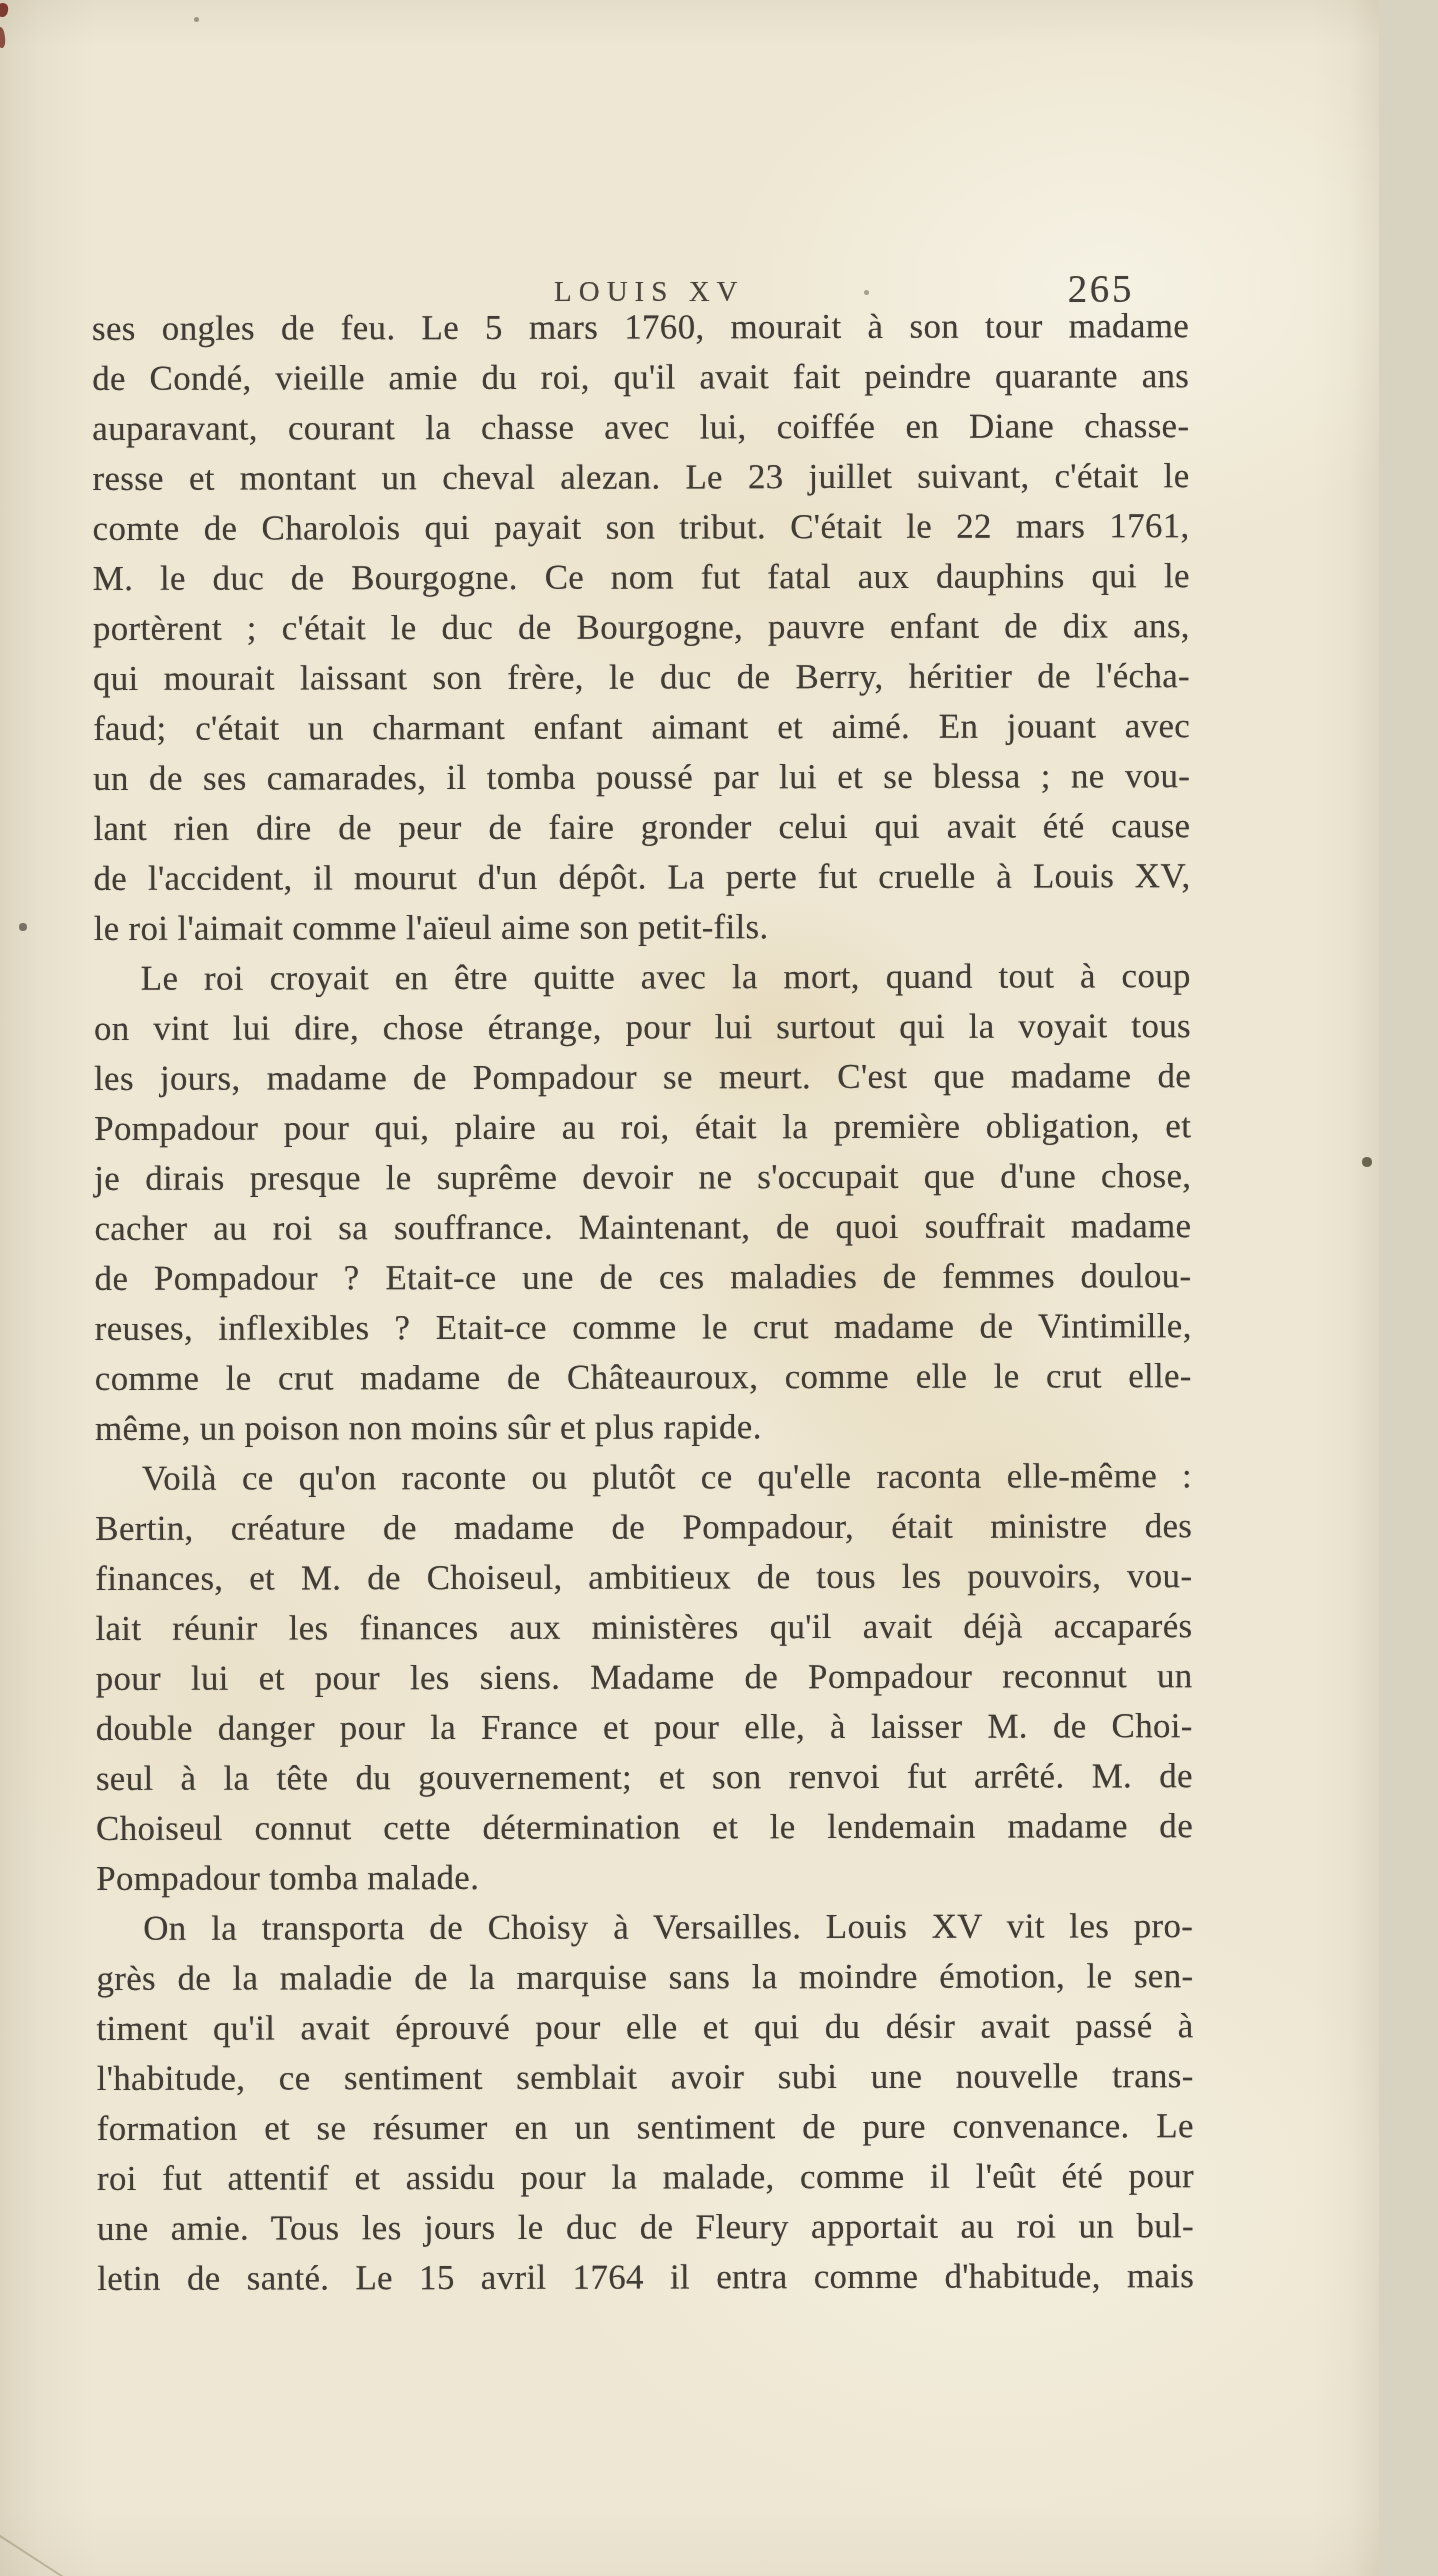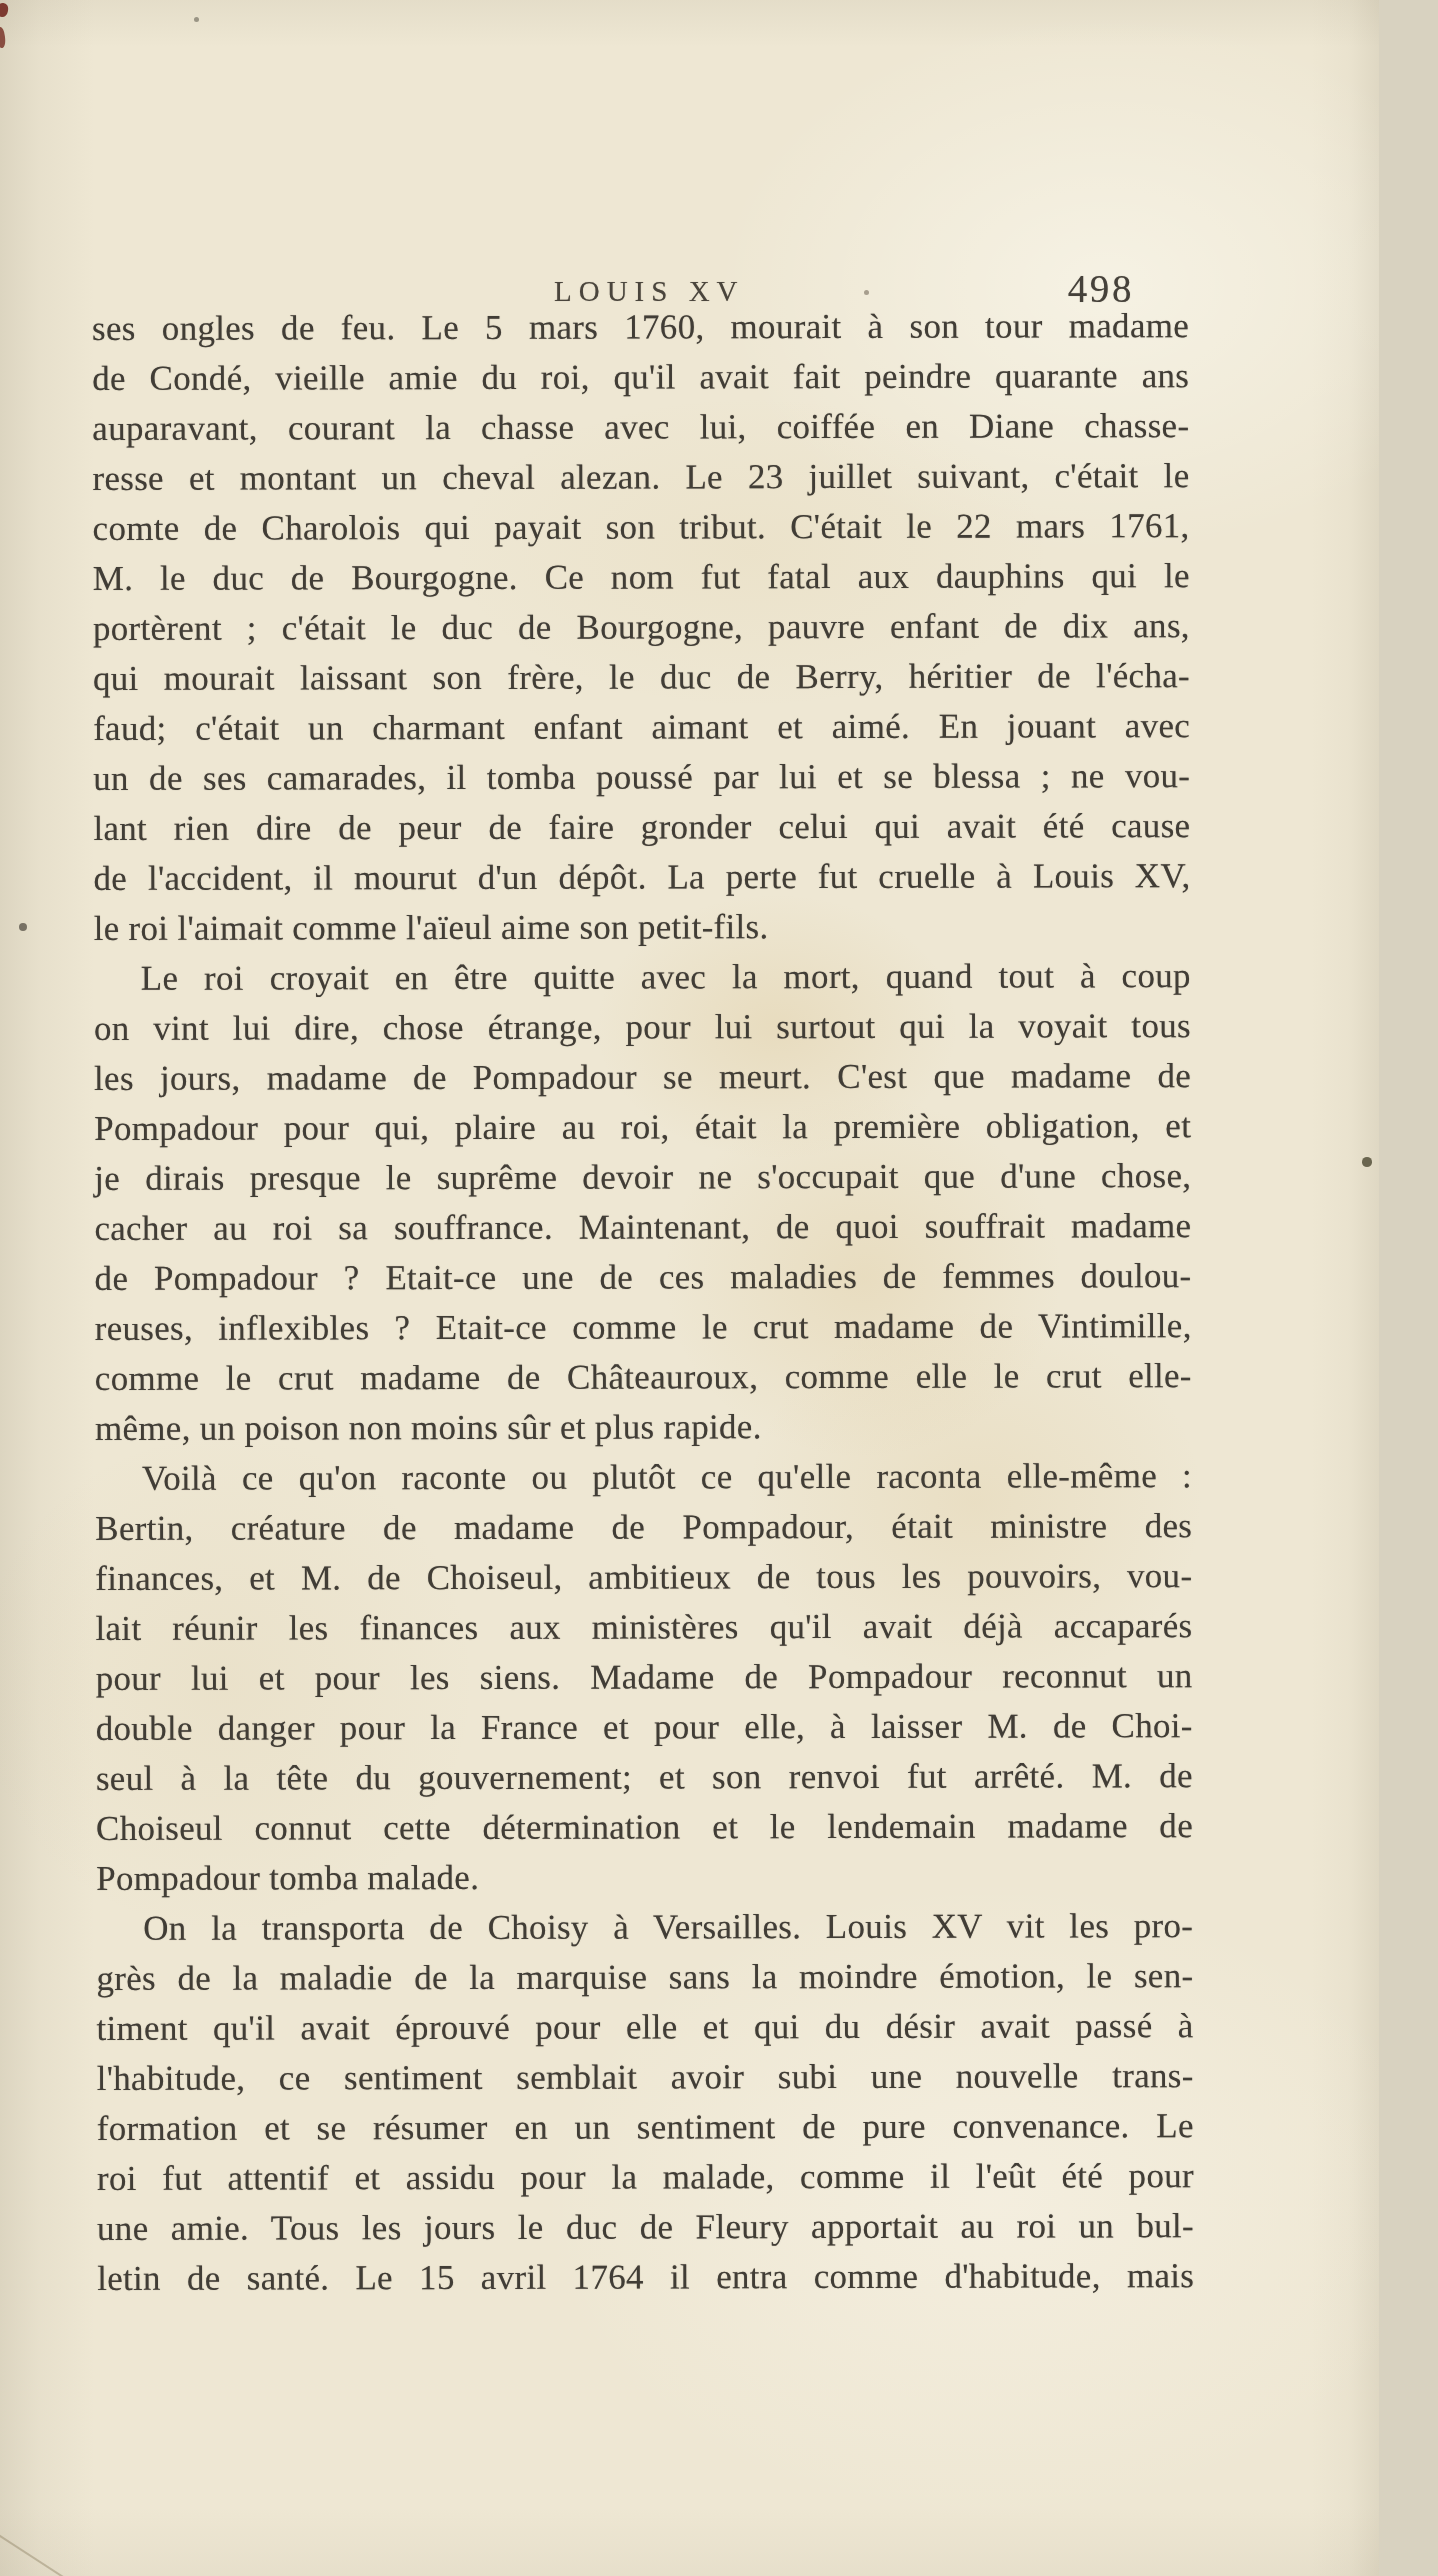--- a/index.html
+++ b/index.html
@@ -83,21 +83,21 @@
 </style>
 </head>
 <body>
 
 <div class="page">
   <span class="binding-mark mark-a"></span>
   <span class="binding-mark mark-b"></span>
 
   <div class="running-title">LOUIS XV</div>
   <span class="header-dot"></span>
-  <div class="page-number">498</div>
+  <div class="page-number">265</div>
 
   <div class="page-body">
       <div class="line">ses ongles de feu. Le 5 mars 1760, mourait à son tour madame</div>
       <div class="line">de Condé, vieille amie du roi, qu'il avait fait peindre quarante ans</div>
       <div class="line">auparavant, courant la chasse avec lui, coiffée en Diane chasse-</div>
       <div class="line">resse et montant un cheval alezan. Le 23 juillet suivant, c'était le</div>
       <div class="line">comte de Charolois qui payait son tribut. C'était le 22 mars 1761,</div>
       <div class="line">M. le duc de Bourgogne. Ce nom fut fatal aux dauphins qui le</div>
       <div class="line">portèrent ; c'était le duc de Bourgogne, pauvre enfant de dix ans,</div>
       <div class="line">qui mourait laissant son frère, le duc de Berry, héritier de l'écha-</div>

